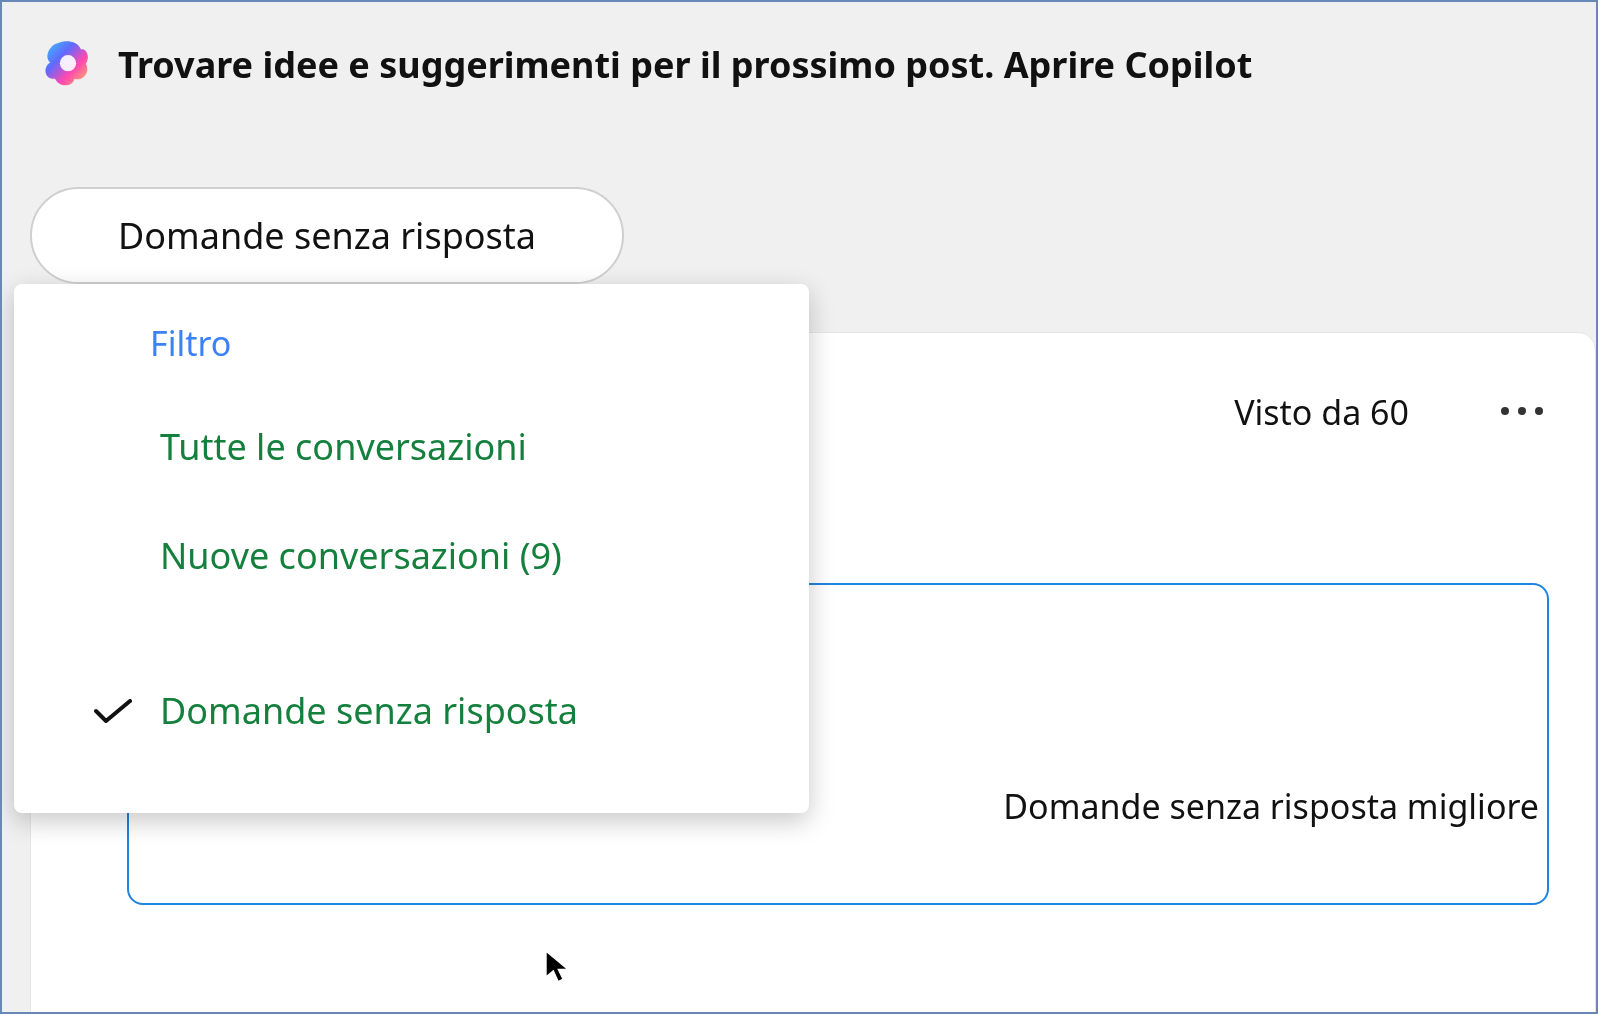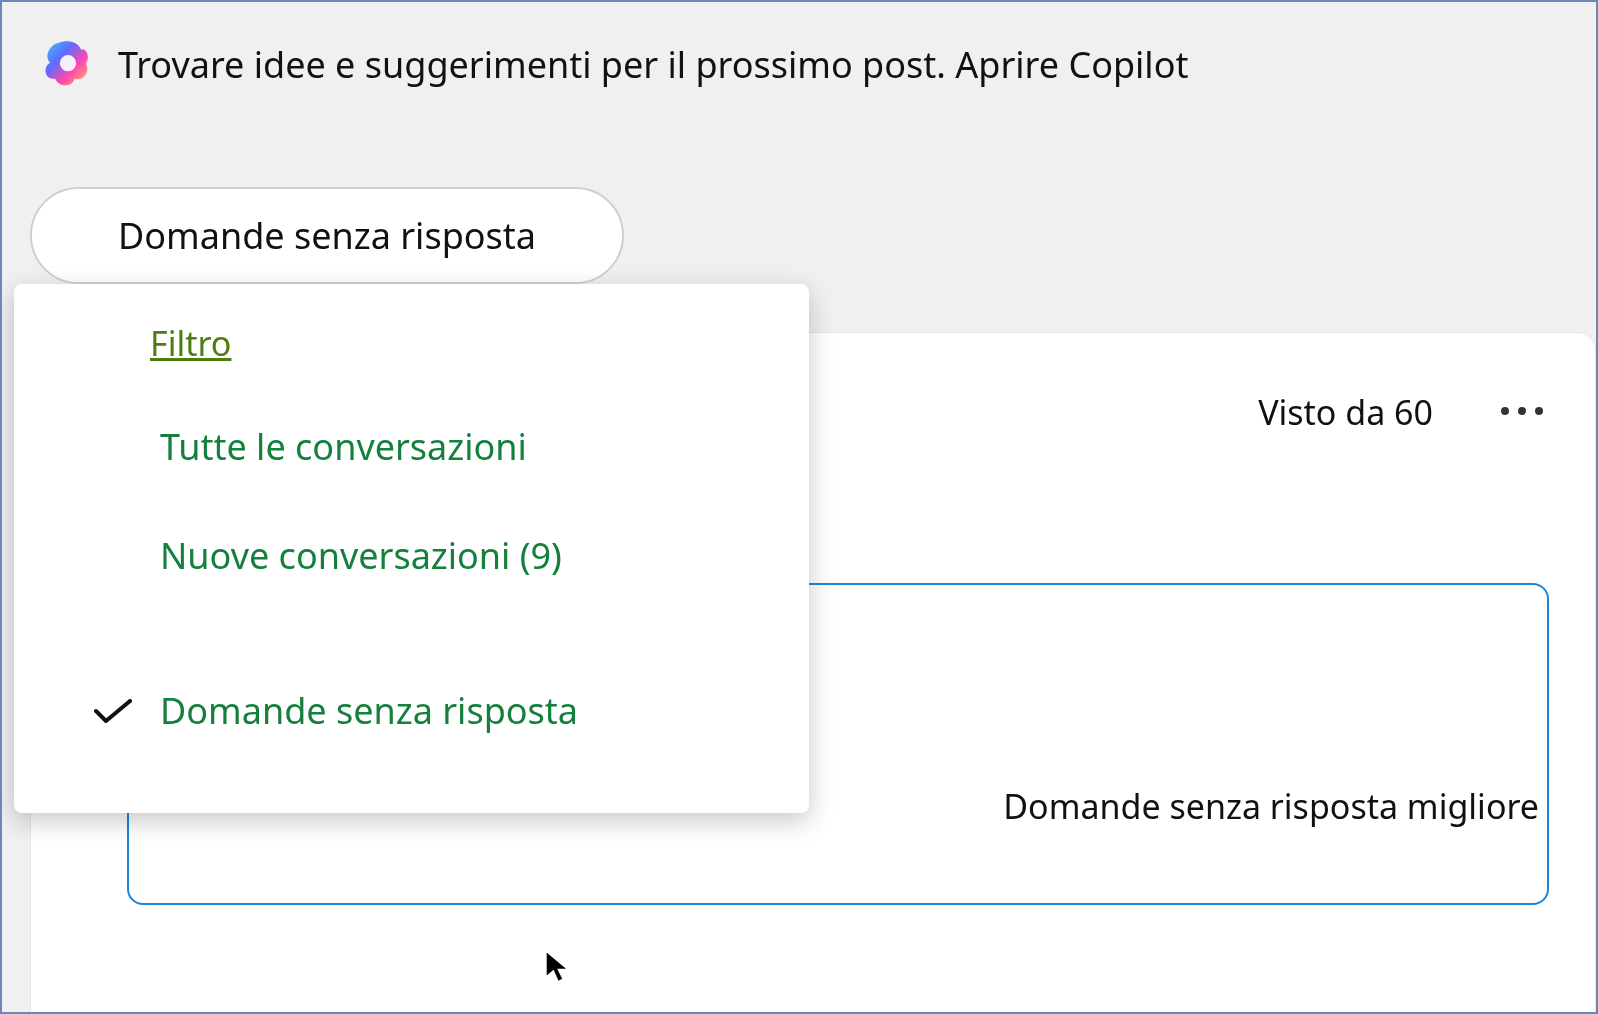--- a/index.html
+++ b/index.html
@@ -13,21 +13,21 @@
       overflow: hidden;
       color: #000;
     }
     .copilot-row {
       display: flex;
       align-items: center;
       gap: 24px;
       padding: 36px 0 0 40px;
     }
     .copilot-icon { width: 52px; height: 52px; flex: 0 0 auto; }
-    .copilot-text { font-size: 36px; font-weight: 400; color: #111; }
+    .copilot-text { font-size: 36px; font-weight: 700; color: #111; }
 
     .pill-row {
       position: absolute;
       top: 185px; left: 28px; right: 12px;
       display: flex;
       justify-content: space-between;
       gap: 40px;
     }
     .pill {
       background: #fff;
@@ -47,21 +47,21 @@
       background: #fff;
       border: 1px solid #e6e6e6;
       border-radius: 18px 18px 0 0;
     }
 
     .card-meta {
       position: absolute;
       top: 56px; right: 52px;
       display: flex;
       align-items: center;
-      gap: 68px;
+      gap: 92px;
       margin-left: 35px;
     }
     .seen { font-size: 34px; color: #111; }
     .more-icon { width: 42px; height: 10px; display: flex; justify-content: space-between; }
     .more-icon span { width: 8px; height: 8px; background: #333; border-radius: 50%; }
 
     .answer-box {
       position: absolute;
       top: 250px; left: 96px; right: 46px;
       height: 322px;
@@ -81,23 +81,22 @@
       position: absolute;
       top: 282px; left: 12px;
       width: 795px;
       background: #fff;
       box-shadow: 0 8px 26px rgba(0,0,0,0.22);
       border-radius: 8px;
       padding: 18px 0 48px 0;
     }
     .dd-header {
       font-size: 34px;
-      color: #4d7c0f;
+      color: #3b82f6;
       padding: 18px 0 26px 136px;
-      text-decoration: underline;
     }
     .dd-item {
       display: flex;
       align-items: center;
       font-size: 36px;
       color: #15803d;
       padding: 30px 0 30px 60px;
     }
     .check-slot {
       width: 86px; flex: 0 0 86px;

